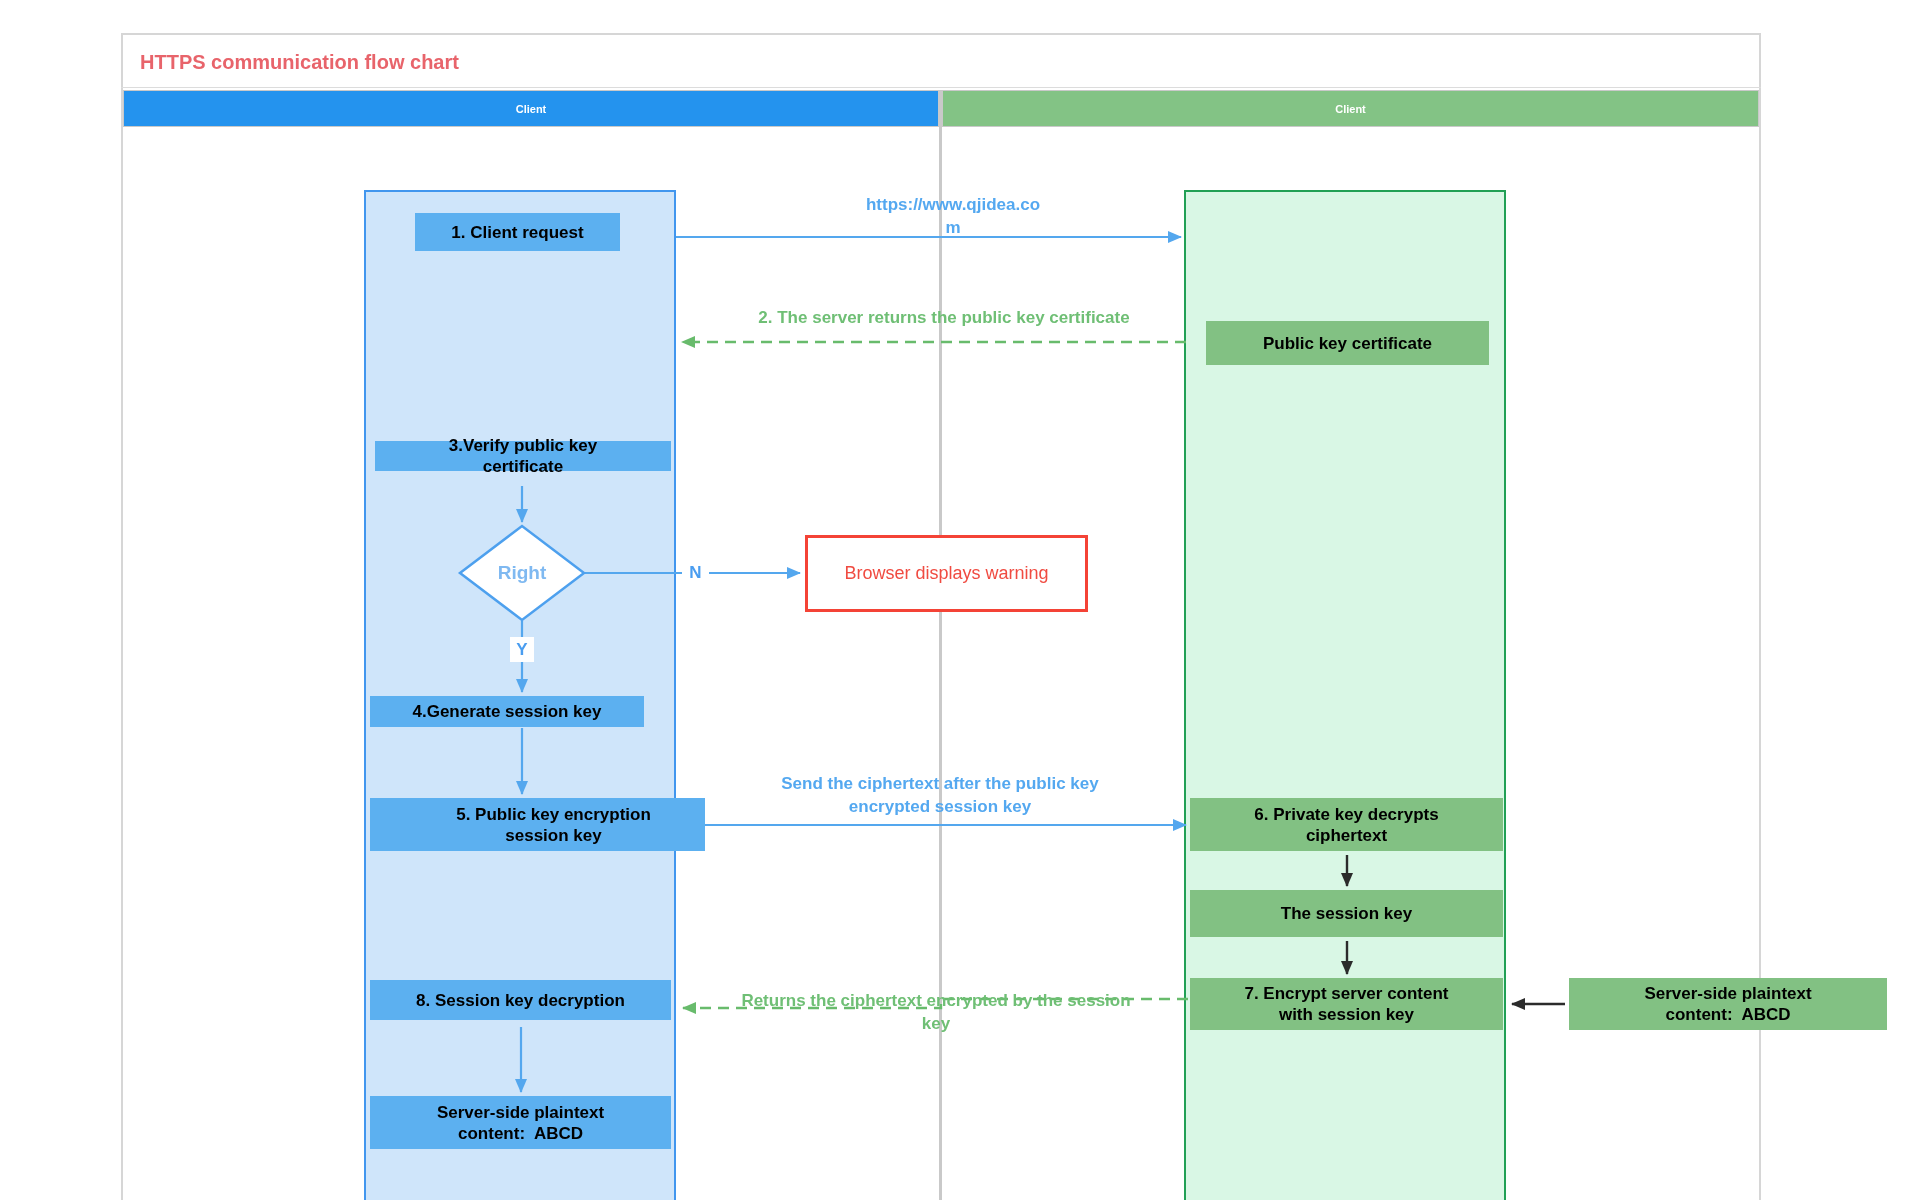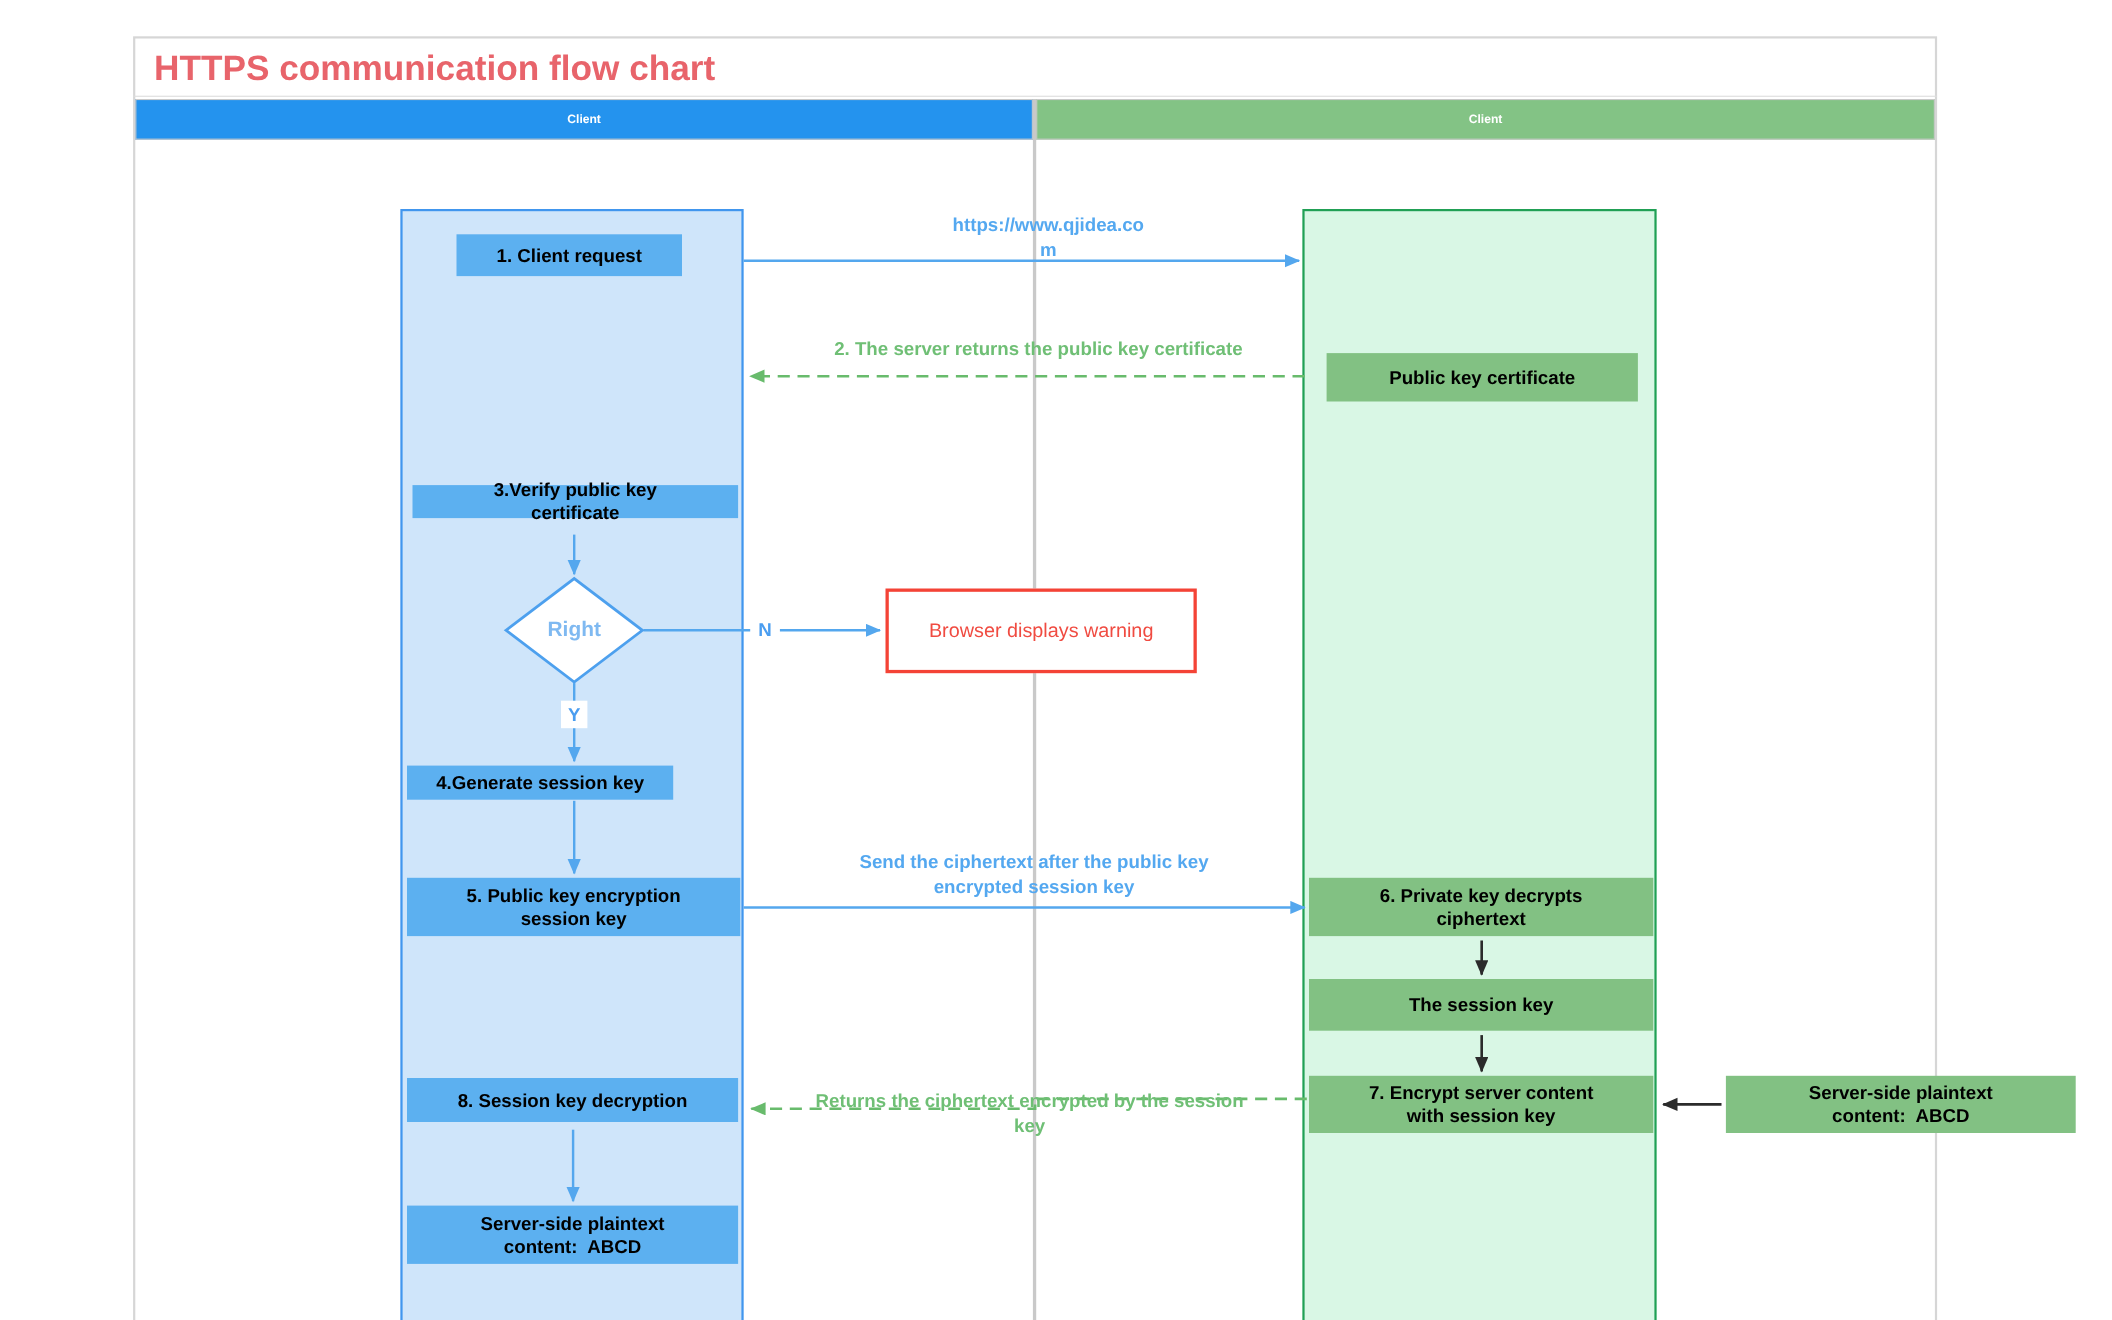--- a/index.html
+++ b/index.html
@@ -4,21 +4,21 @@
 <style>
   html,body{margin:0;padding:0;background:#ffffff;}
   body{
     width:1920px;height:1200px;position:relative;overflow:hidden;
     font-family:"Liberation Sans","DejaVu Sans",sans-serif;
     -webkit-font-smoothing:antialiased;
   }
   .abs{position:absolute;}
   
   .frame{left:121px;top:33px;width:1636px;height:1300px;border:2px solid #d6d6d6;background:#ffffff;z-index:0;}
-  .title{left:140px;top:42px;width:900px;height:40px;font-size:32px;font-weight:700;color:#e8646b;z-index:3;line-height:40px;}
+  .title{left:140px;top:42px;width:900px;height:40px;font-size:20px;font-weight:700;color:#e8646b;z-index:3;line-height:40px;}
   .title-sep{left:121px;top:87px;width:1640px;height:1px;background:#dcdcdc;z-index:1;}
   
   .lane-divider{left:939px;top:90px;width:3px;height:1110px;background:#c9c9c9;z-index:1;}
   .hdr{top:90px;height:37px;z-index:2;display:flex;align-items:center;justify-content:center;
        color:#ffffff;font-size:11px;font-weight:700;border:1px solid #c9c9c9;box-sizing:border-box;}
   .hdr-client{left:123px;width:816px;background:#2493ee;}
   .hdr-server{left:942px;width:817px;background:#83c385;}
   
   .lane{top:190px;height:1020px;box-sizing:border-box;z-index:1;}
   .lane-client{left:364px;width:312px;background:#cfe5fa;border:2px solid #4196ee;}
@@ -84,22 +84,22 @@
   <path d="M1347,855 V886" stroke="#2b2b2b" stroke-width="2.4" fill="none" marker-end="url(#mblack)"></path>
   <path d="M1347,941 V974" stroke="#2b2b2b" stroke-width="2.4" fill="none" marker-end="url(#mblack)"></path>
   <path d="M1565,1004 H1512" stroke="#2b2b2b" stroke-width="2.4" fill="none" marker-end="url(#mblack)"></path>
 
   <polygon points="460,573 522,526 584,573 522,620" fill="#ffffff" stroke="#4da0ee" stroke-width="2.5"></polygon>
 </svg>
 
 <div class="abs node node-blue" style="left:415px;top:213px;width:205px;height:38px;">1. Client request</div>
 <div class="abs node node-blue" style="left:375px;top:441px;width:296px;height:30px;">3.Verify public key
 certificate</div>
-<div class="abs node node-blue" style="left:370px;top:696px;width:242px;height:31px;">4.Generate session key</div>
-<div class="abs node node-blue" style="left:370px;top:798px;width:303px;height:53px;">5. Public key encryption
+<div class="abs node node-blue" style="left:370px;top:696px;width:274px;height:31px;">4.Generate session key</div>
+<div class="abs node node-blue" style="left:370px;top:798px;width:303px;height:53px;padding-left:32px;">5. Public key encryption
 session key</div>
 <div class="abs node node-blue" style="left:370px;top:980px;width:301px;height:40px;">8. Session key decryption</div>
 <div class="abs node node-blue" style="left:370px;top:1096px;width:301px;height:53px;">Server-side plaintext
 content:  ABCD</div>
 
 <div class="abs node node-green" style="left:1206px;top:321px;width:283px;height:44px;">Public key certificate</div>
 <div class="abs node node-green" style="left:1190px;top:798px;width:313px;height:53px;">6. Private key decrypts
 ciphertext</div>
 <div class="abs node node-green" style="left:1190px;top:890px;width:313px;height:47px;">The session key</div>
 <div class="abs node node-green" style="left:1190px;top:978px;width:313px;height:52px;">7. Encrypt server content

